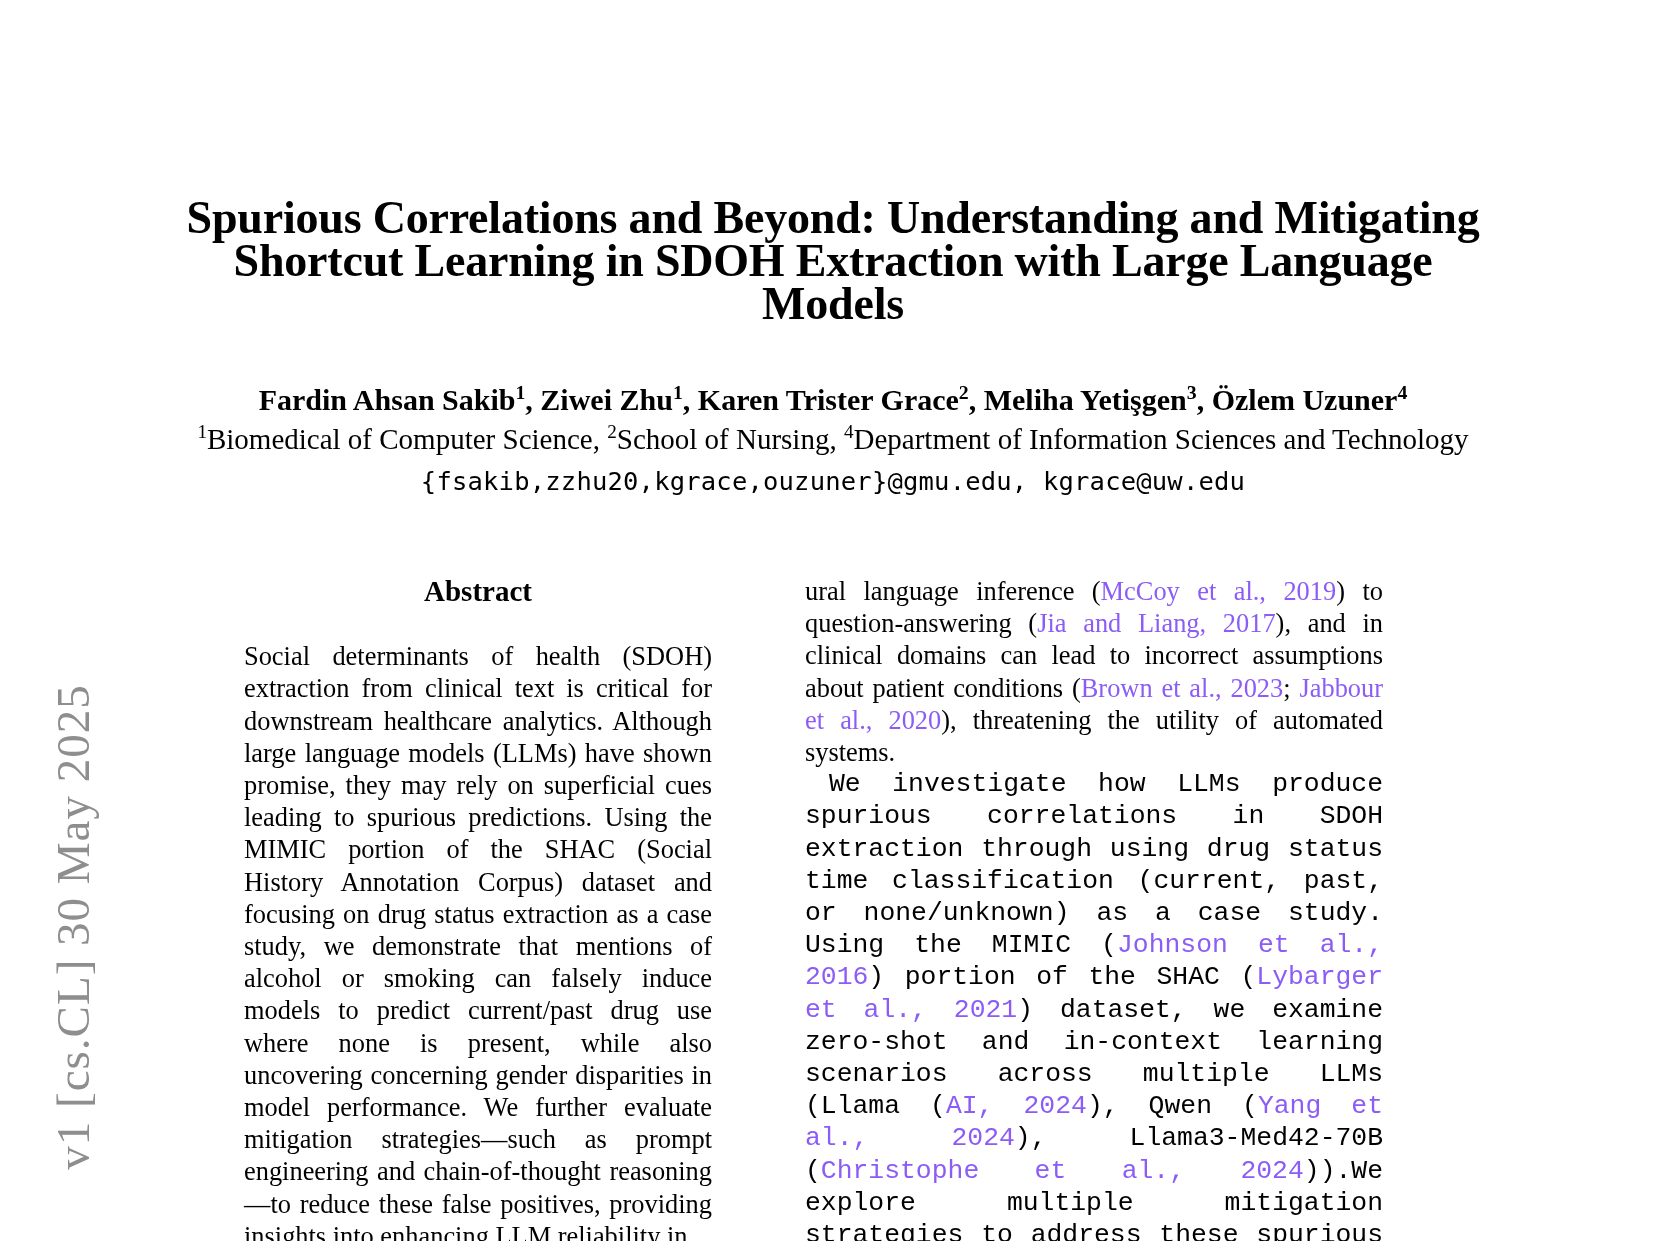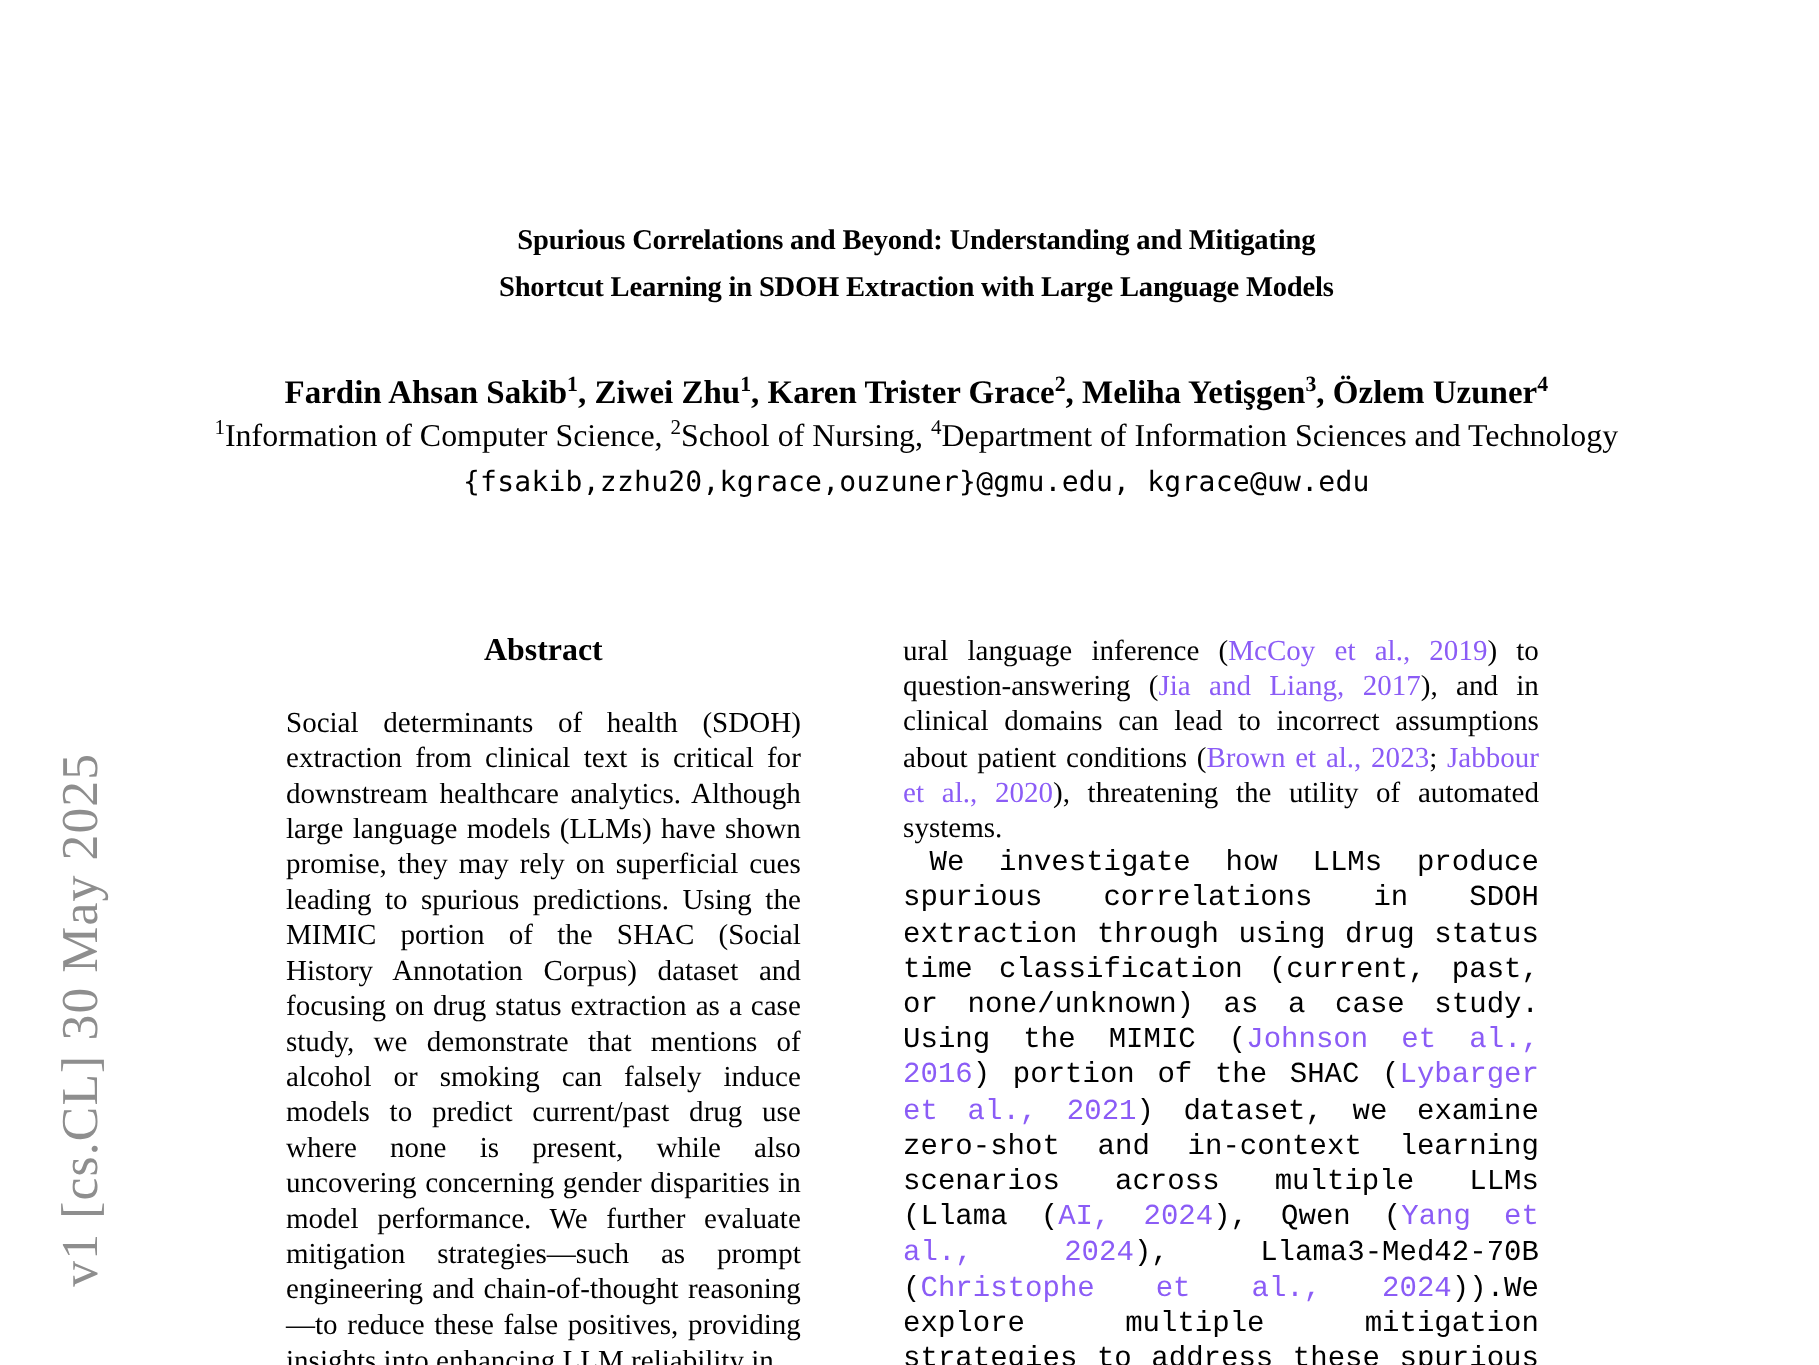--- a/index.html
+++ b/index.html
@@ -43,21 +43,21 @@
 
   #masthead {
     position: absolute;
     left: 168px;
     top: 196px;
     width: 1330px;
     text-align: center;
   }
 
   #paper-title {
-    font-size: 26px;
+    font-size: 46px;
     font-weight: bold;
     line-height: 43px;
     letter-spacing: -0.2px;
     margin: 0;
   }
   #paper-title .tl {
     display: block;
   }
 
   #author-line {
@@ -88,21 +88,21 @@
     margin-top: 6px;
     font-family: "DejaVu Sans Mono", "Liberation Mono", monospace;
     font-size: 25.5px;
     line-height: 34px;
     letter-spacing: 0.2px;
   }
 
   
   #columns {
     position: absolute;
-    left: 16px;
+    left: 0;
     top: 575px;
     width: 1508px;
     height: 666px;
   }
 
   .col {
     position: absolute;
     top: 0;
     width: 500px;
     font-size: 26.4px;
@@ -155,21 +155,21 @@
     </h1>
 
     <div id="author-line">
       <span>Fardin Ahsan Sakib</span><sup>1</sup>,
       <span>Ziwei Zhu</span><sup>1</sup>,
       <span>Karen Trister Grace</span><sup>2</sup>,
       <span>Meliha Yetişgen</span><sup>3</sup>,
       <span>Özlem Uzuner</span><sup>4</sup>
     </div>
 
-    <div class="aff" id="aff-1"><sup>1</sup><span>Information of Computer Science, </span><sup>2</sup><span>School of Nursing, </span><sup>4</sup><span>Department of Information Sciences and Technology</span></div>
+    <div class="aff" id="aff-1"><sup>1</sup><span>Biomedical of Computer Science, </span><sup>2</sup><span>School of Nursing, </span><sup>4</sup><span>Department of Information Sciences and Technology</span></div>
 
 
 
     <div id="email-line">{fsakib,zzhu20,kgrace,ouzuner}@gmu.edu, kgrace@uw.edu</div>
 
   </div>
 
   <div id="columns">
 
     <div class="col" id="col-left">

